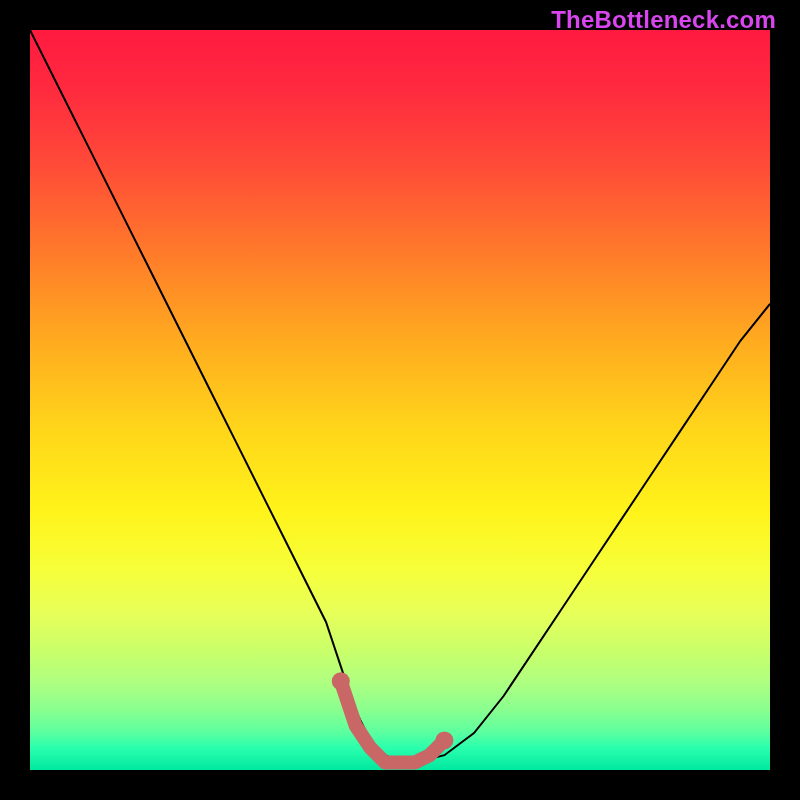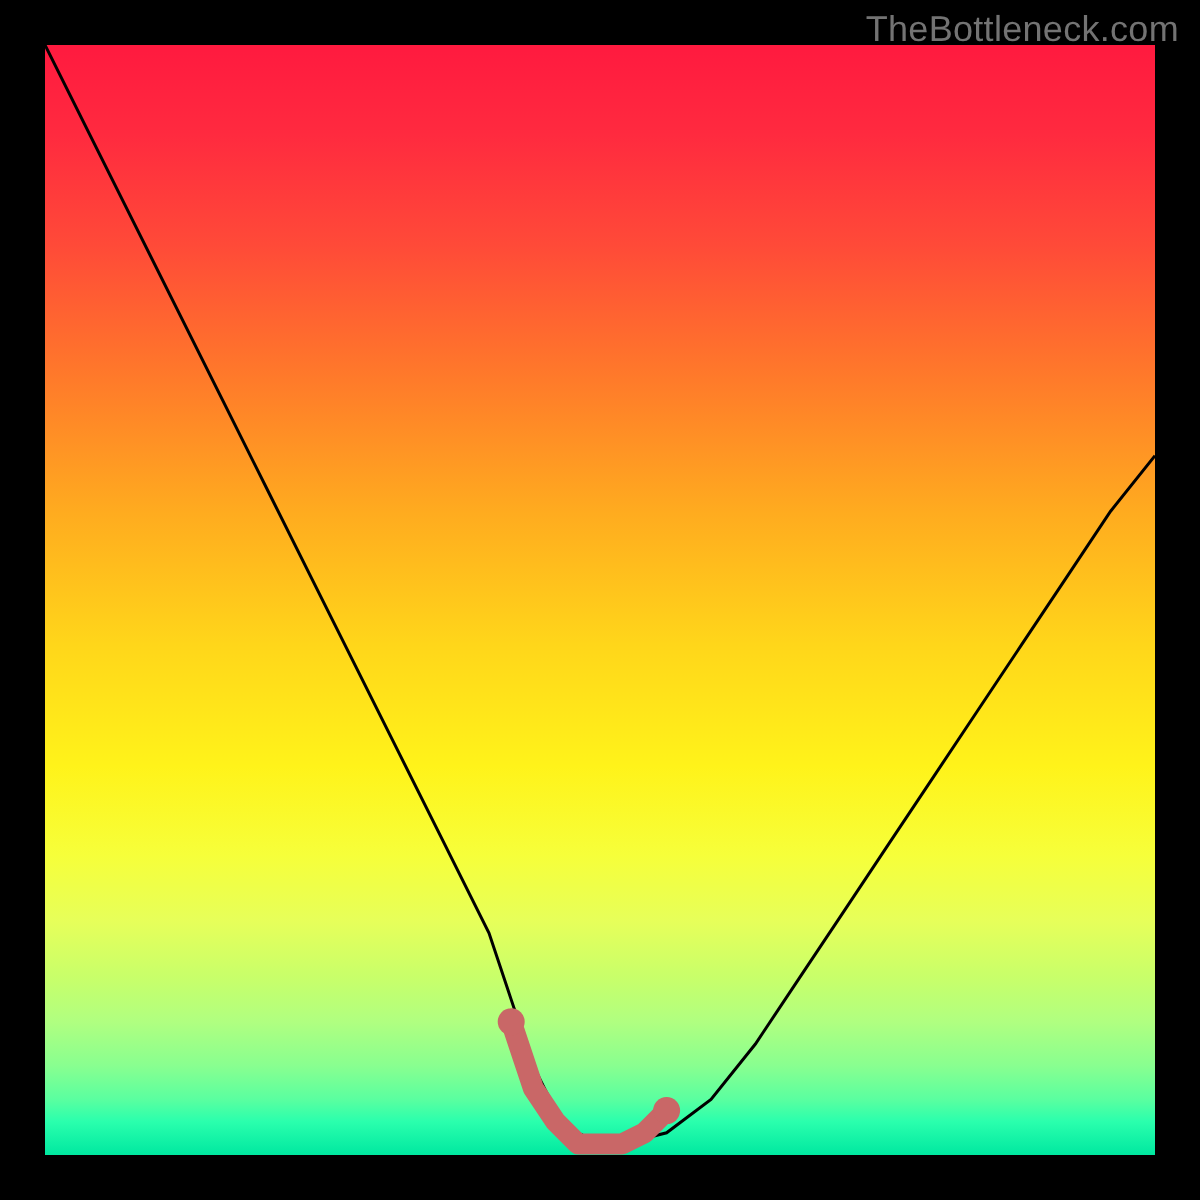--- a/index.html
+++ b/index.html
@@ -13,24 +13,24 @@
   }
   .frame {
     position: relative;
     width: 800px;
     height: 800px;
     background: #000;
   }
   .watermark {
     position: absolute;
     top: 6px;
-    right: 14px;
-    color: #737373;
+    right: 24px;
+    color: #d946ef;
     font-size: 24px;
-    font-weight: 400;
+    font-weight: 700;
     letter-spacing: 0.2px;
     z-index: 10;
     user-select: none;
   }
   .plot {
     position: absolute;
     left: 30px;
     top: 30px;
     width: 740px;
     height: 740px;

